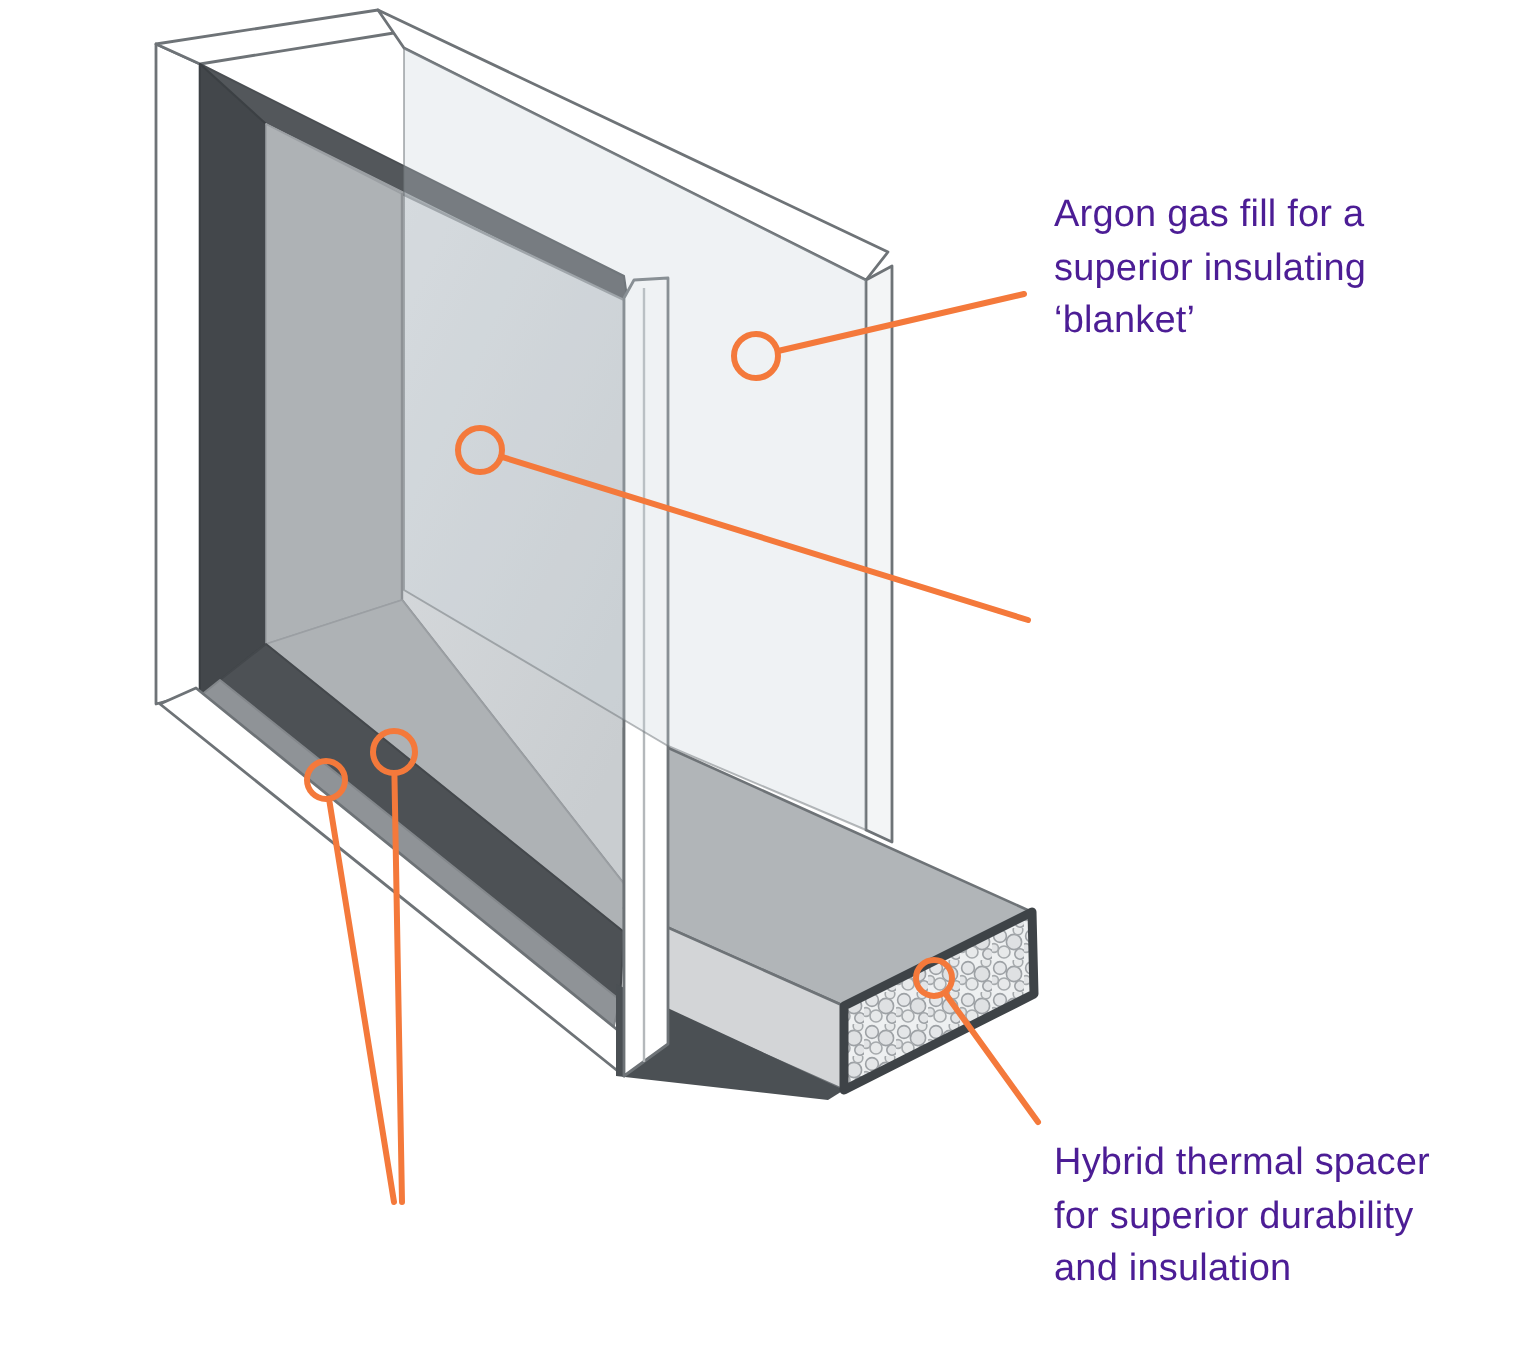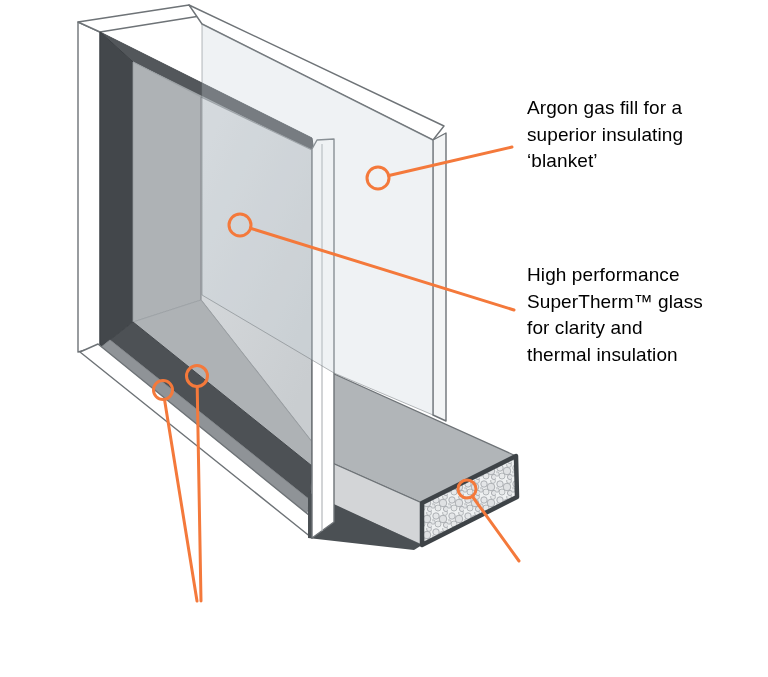--- a/index.html
+++ b/index.html
@@ -9,21 +9,21 @@
     background:#ffffff;
     overflow:hidden;
     font-family:"Liberation Sans",sans-serif;
   }
   #igu-svg{position:absolute;left:0;top:0;}
   .label{
     position:absolute;
     font-size:19px;
     line-height:26.5px;
     font-weight:400;
-    color:#000000;
+    color:#4c1d95;
     white-space:pre-line;
     letter-spacing:0.1px;
   }
   .label-argon {left:527px;top:95px;width:220px;}
   .label-glass {left:527px;top:262px;width:230px;}
   .label-spacer{left:527px;top:569px;width:230px;}
   .label-seal  {left:48px; top:612px;width:330px;}
 </style>
 </head>
 <body>
@@ -104,18 +104,17 @@
       <line x1="197.2" y1="386.5" x2="201" y2="601"></line>
 
       <circle cx="467" cy="489" r="9"></circle>
       <line x1="472.3" y1="496.3" x2="519" y2="561"></line>
     </g>
   </svg>
 
   <div class="label label-argon">Argon gas fill for a
 superior insulating
 ‘blanket’</div>
-  <div class="label label-glass">High performance
-SuperTherm™ glass
-for clarity and
-thermal insulation</div>
+  <div class="label label-spacer">Hybrid thermal spacer
+for superior durability
+and insulation</div>
 
 </div>
 
 </body></html>

